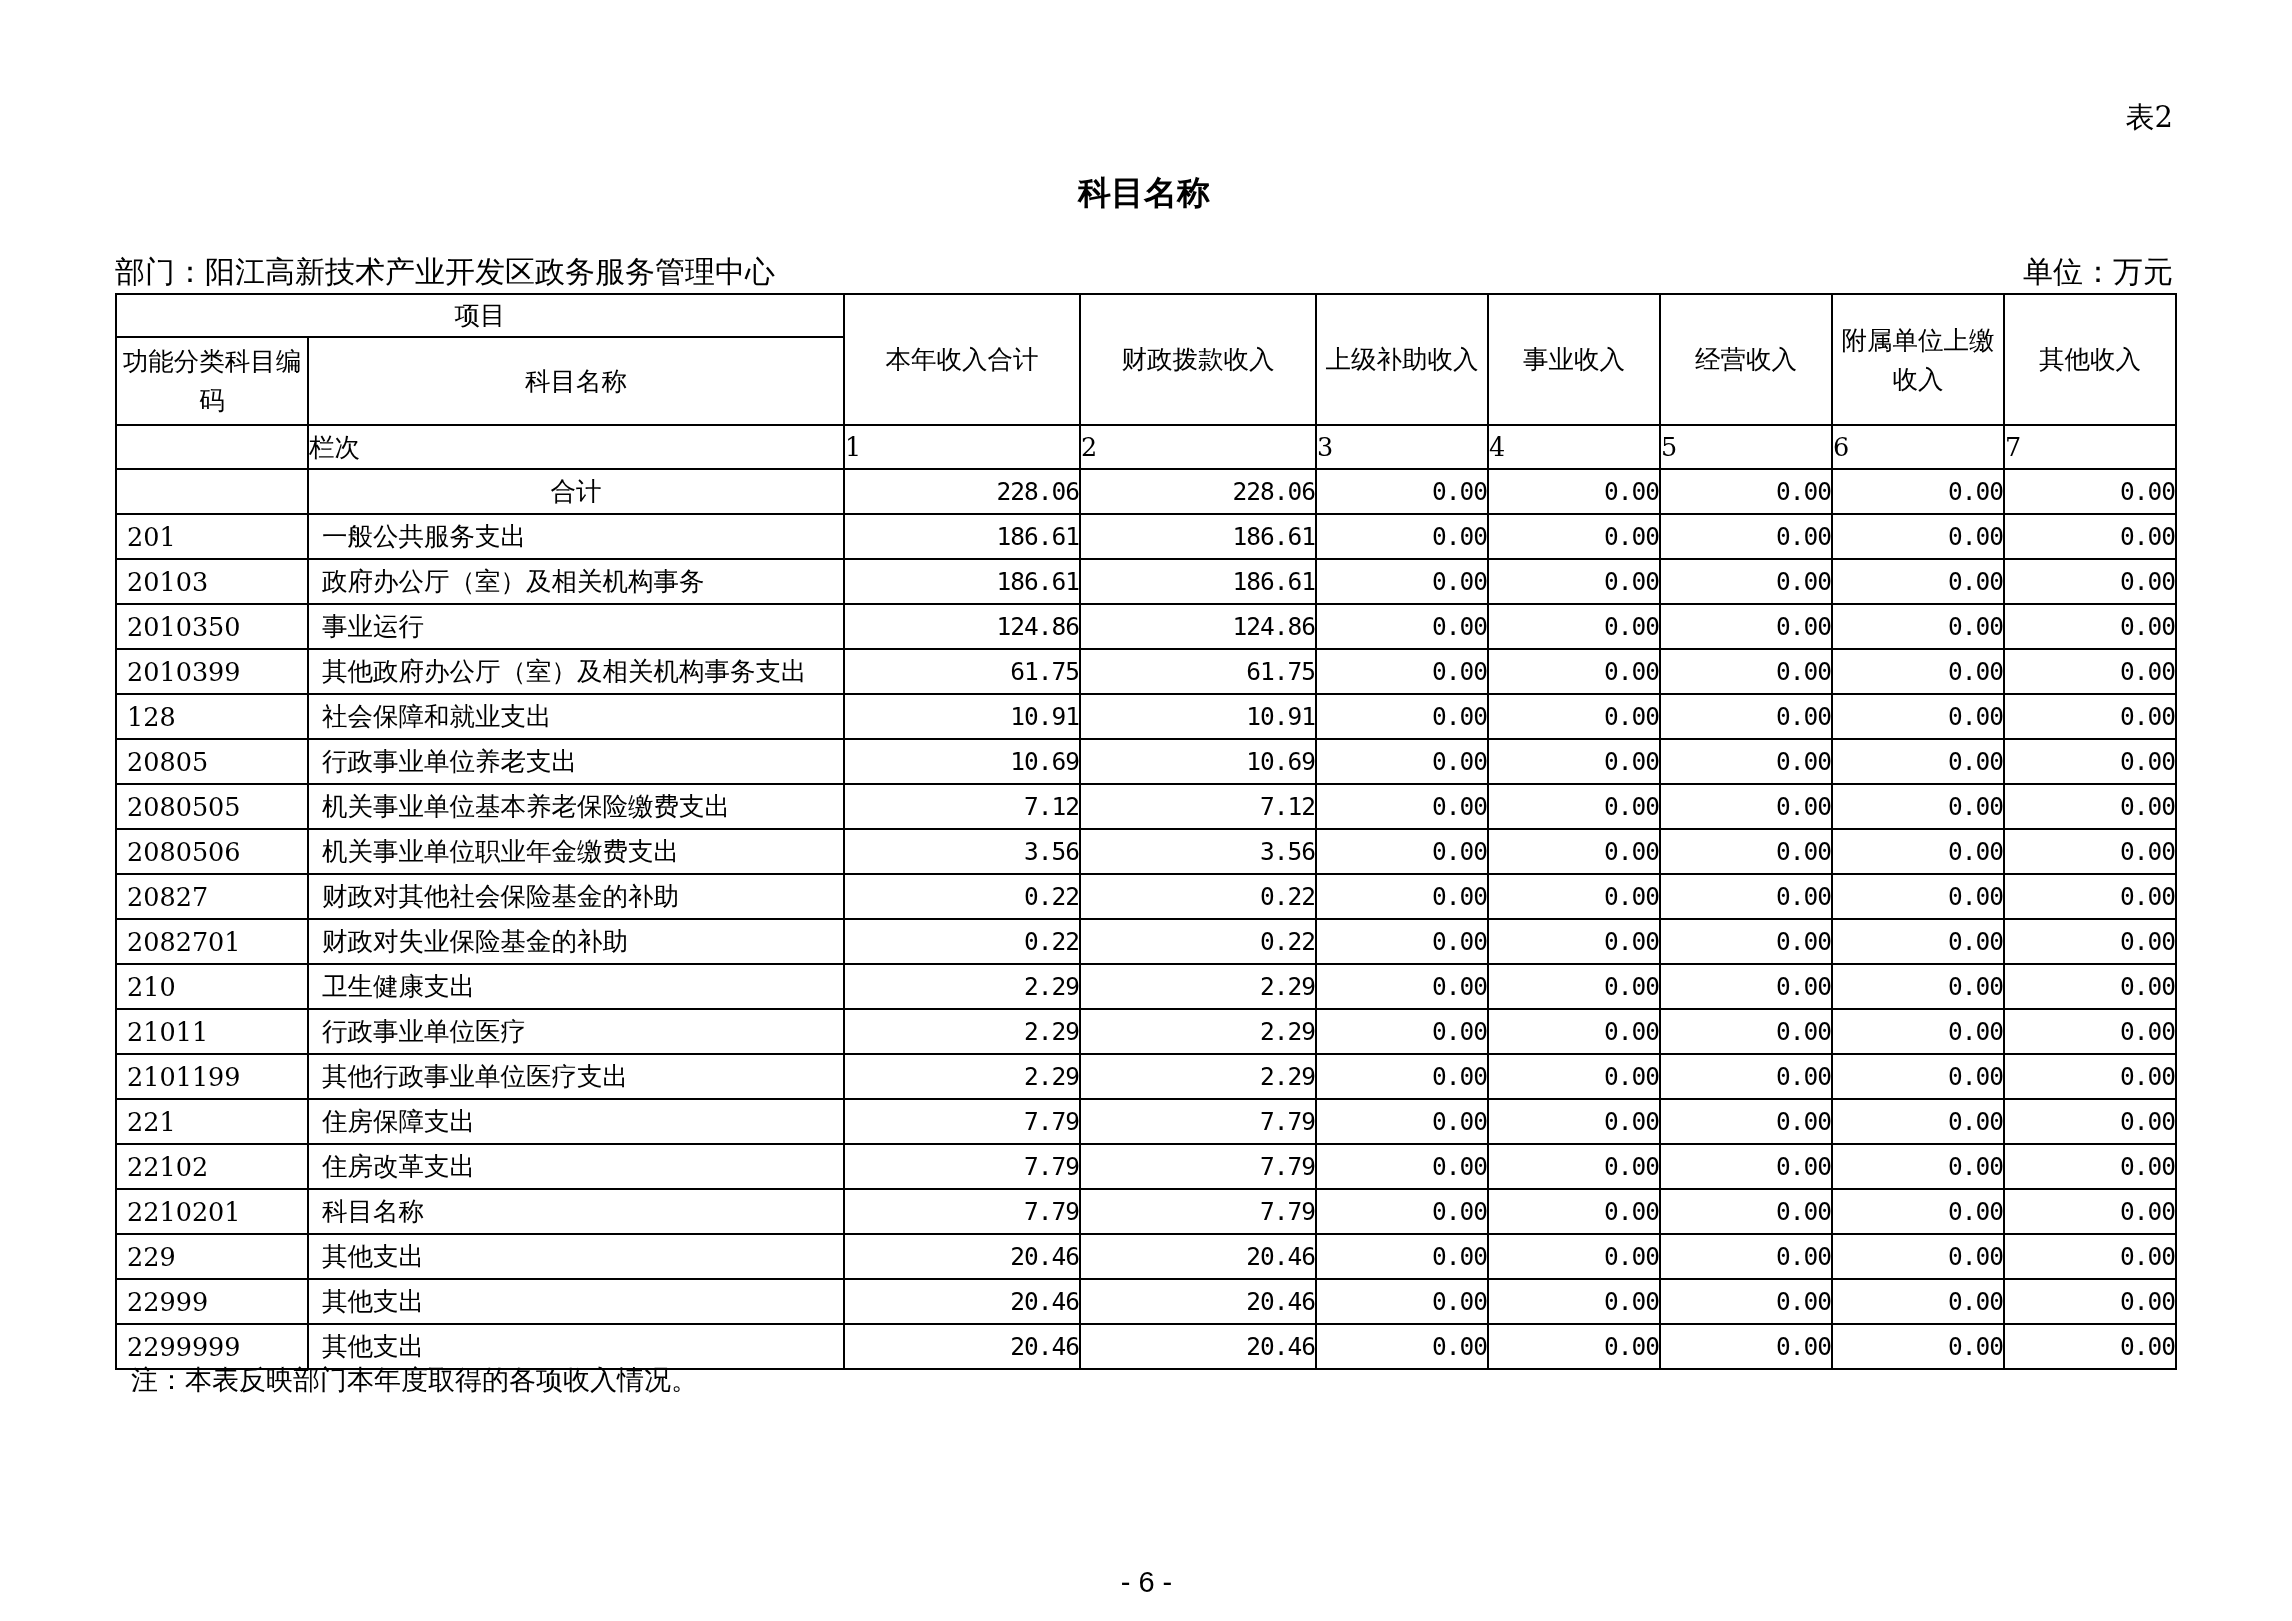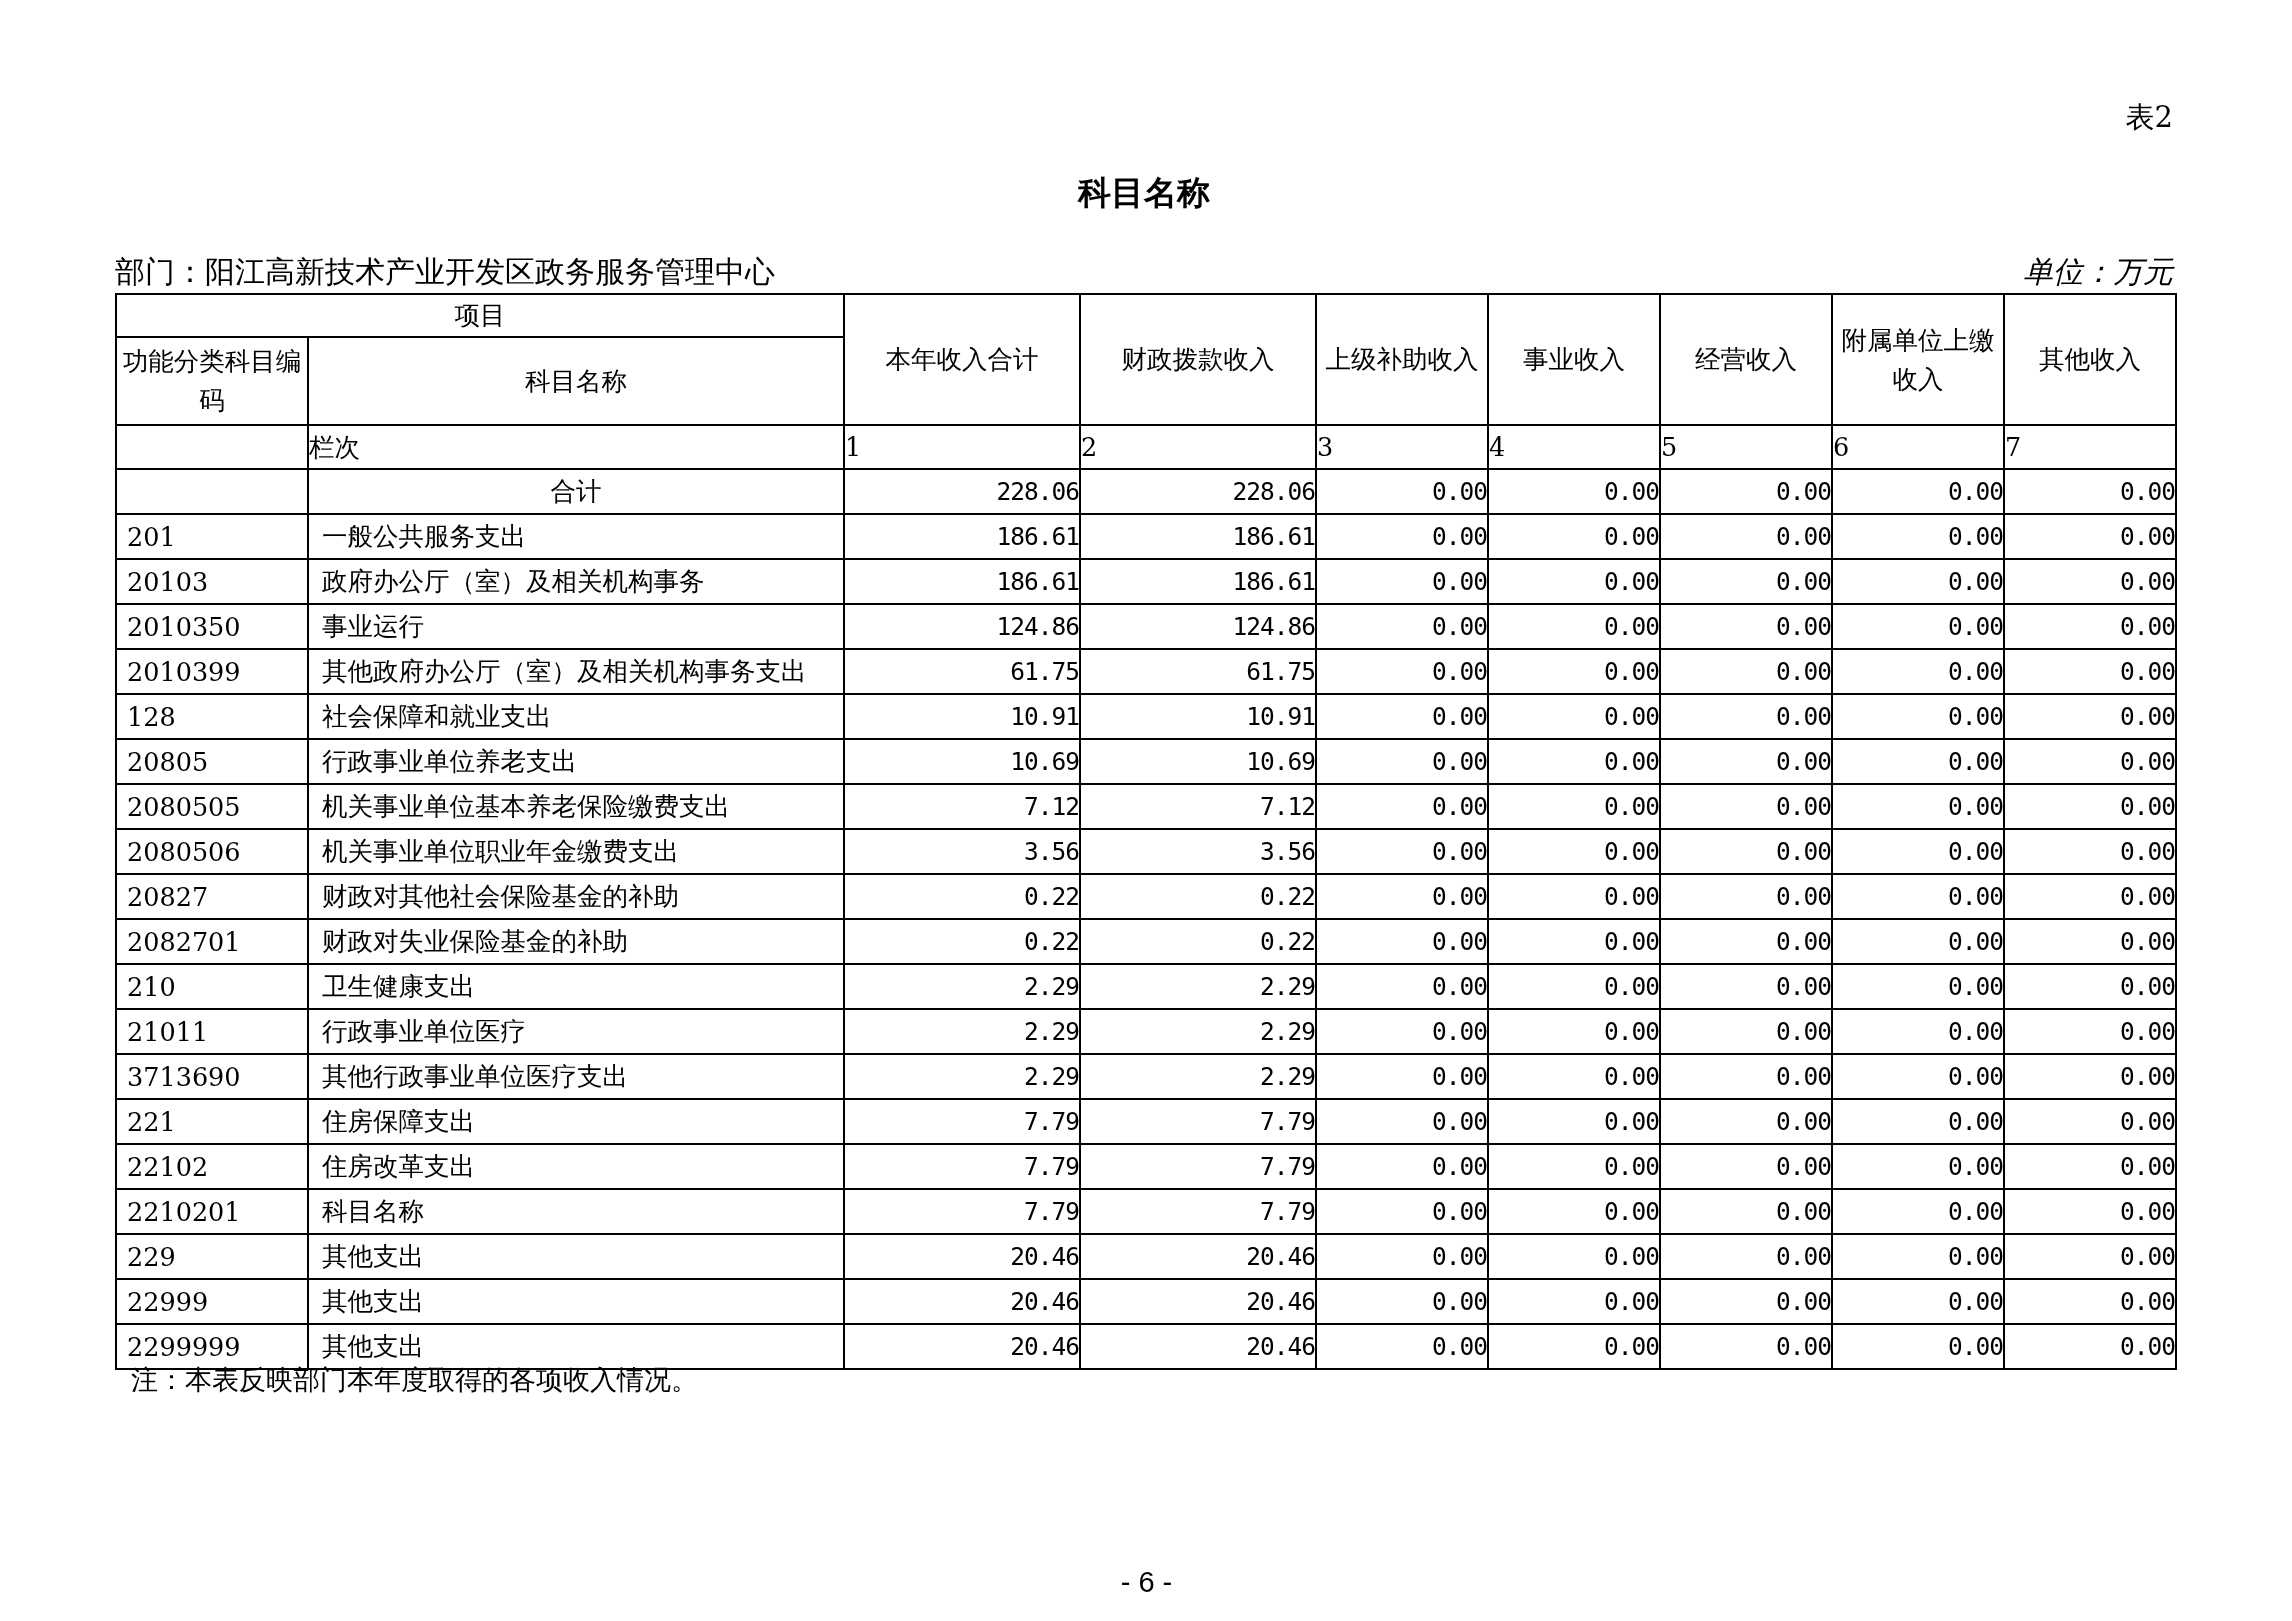--- a/index.html
+++ b/index.html
@@ -3,21 +3,21 @@
 <meta charset="utf-8">
 <style>
   html, body { margin: 0; padding: 0; background: #ffffff; }
   body { width: 2293px; height: 1621px; position: relative; overflow: hidden;
          font-family: "DejaVu Serif", "Liberation Serif", serif; color: #000; }
   .abs { position: absolute; }
   #table-no { right: 120px; top: 98px; font-size: 29px; }
   #title { left: 0; width: 2288px; top: 171px; text-align: center; font-size: 33px; font-weight: bold;
            font-family: "DejaVu Sans", "Liberation Sans", sans-serif; }
   #dept { left: 115px; top: 252px; font-size: 30px; }
-  #unit { right: 120px; top: 252px; font-size: 30px; font-style: italic; }
+  #unit { right: 120px; top: 252px; font-size: 30px; }
   table { position: absolute; left: 115px; top: 293px; border-collapse: collapse; table-layout: fixed; width: 2058px; }
   td, th { border: 2px solid #000; padding: 0; font-weight: normal; font-size: 25.5px; white-space: nowrap; overflow: hidden; }
   th { text-align: center; line-height: 41px; }
   tr.row-xm th { height: 41px; }
   tr.row-h2 th { height: 86px; }
   tr.row-lc td { height: 42px; }
   tr.data td { height: 43px; }
   td.code { text-align: left; padding-left: 10px; }
   td.name { text-align: left; padding-left: 13px; }
   td.name.center { text-align: center; padding-left: 0; }
@@ -212,21 +212,21 @@
         <td class="name">行政事业单位医疗</td>
         <td class="num">2.29</td>
         <td class="num">2.29</td>
         <td class="num">0.00</td>
         <td class="num">0.00</td>
         <td class="num">0.00</td>
         <td class="num">0.00</td>
         <td class="num">0.00</td>
       </tr>
       <tr class="data">
-        <td class="code">3713690</td>
+        <td class="code">2101199</td>
         <td class="name">其他行政事业单位医疗支出</td>
         <td class="num">2.29</td>
         <td class="num">2.29</td>
         <td class="num">0.00</td>
         <td class="num">0.00</td>
         <td class="num">0.00</td>
         <td class="num">0.00</td>
         <td class="num">0.00</td>
       </tr>
       <tr class="data">

